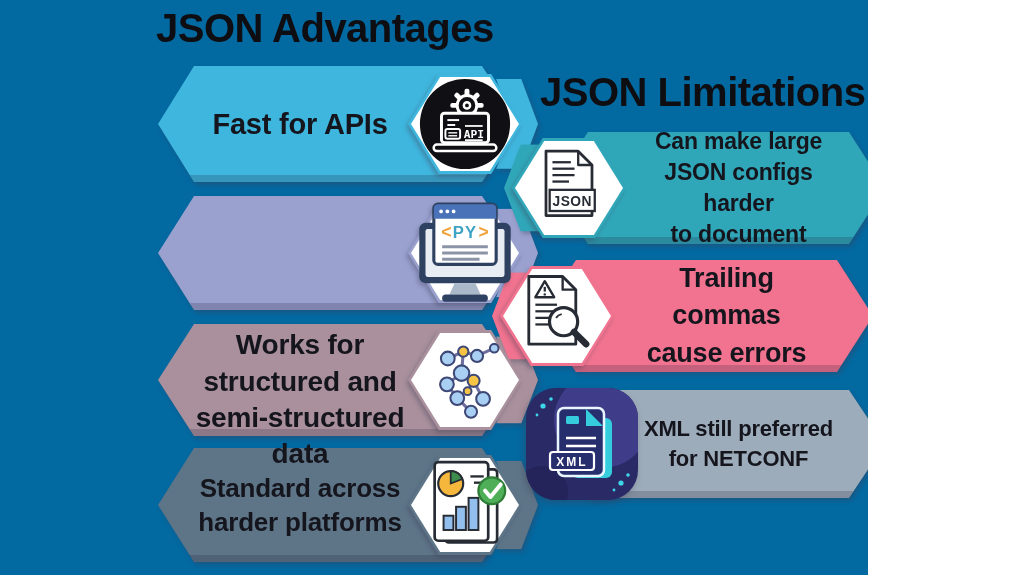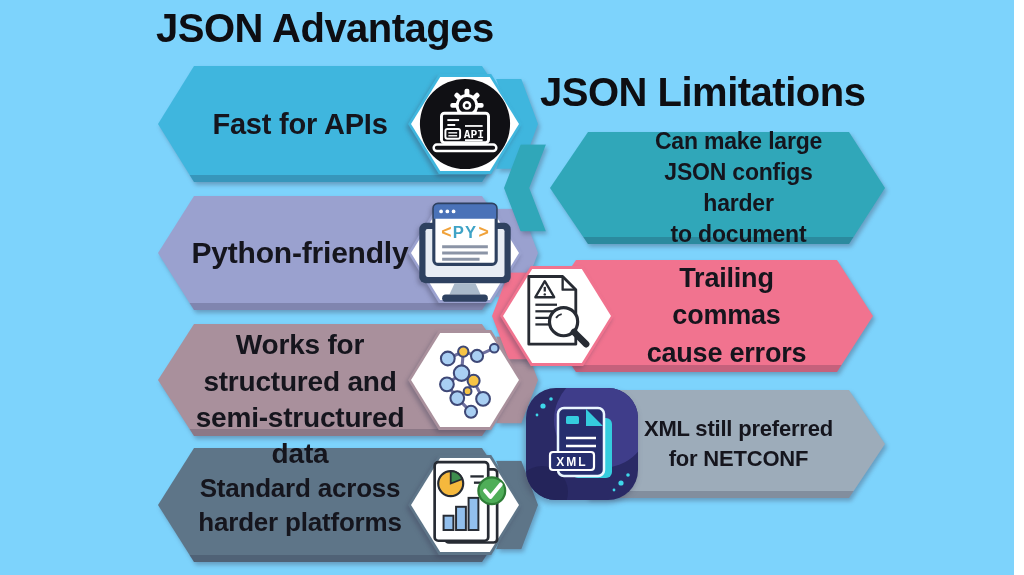--- a/index.html
+++ b/index.html
@@ -1,17 +1,17 @@
 <!DOCTYPE html>
 <html><head>
 <meta charset="utf-8">
 <style>
   html,body{margin:0;padding:0;background:#fff;}
   #stage{
-    position:relative;width:1014px;height:575px;background:#7dd3fc;overflow:hidden;
+    position:relative;width:868px;height:575px;background:#0369a1;overflow:hidden;
     font-family:"Liberation Sans","DejaVu Sans",sans-serif;
   }
   .title{
     position:absolute;font-weight:bold;font-size:40px;letter-spacing:-0.5px;
     color:#0e0e12;white-space:nowrap;
   }
   #adv-title{left:156px;top:6px;}
   #lim-title{left:540px;top:70px;}
 
   .row{position:absolute;}
@@ -108,21 +108,20 @@
     </div>
   </div>
 
   <div class="row adv" id="adv2">
     <div class="banner-wrap">
       <div class="body" style="background-color: rgb(154, 161, 207);">
           <div class="shade"></div>
         </div>
       <div class="chev" style="background-color: rgb(154, 161, 207);"></div>
     </div>
-    <div class="label">Python-friendly</div>
     <div class="badge">
       <div class="hex-outer" style="background-color: rgb(154, 161, 207);"></div>
       <div class="hex-inner"></div>
       <svg width="126" height="106" viewBox="0 0 120 102">
         <rect x="16" y="22" width="88" height="58" rx="6" fill="#2e4160"></rect>
         <rect x="22" y="28" width="76" height="46" rx="2" fill="#e8edf4"></rect>
         <path d="M50 80 h20 l5 11 h-30 z" fill="#a9b9ca"></path>
         <rect x="38" y="91" width="44" height="7" rx="3.5" fill="#2e4160"></rect>
         <rect x="30" y="4" width="60" height="58" rx="4" fill="#ffffff" stroke="#2e4160" stroke-width="3"></rect>
         <path d="M30 8 a4 4 0 0 1 4 -4 h52 a4 4 0 0 1 4 4 v10 h-60 z" fill="#4a72b8"></path>
@@ -215,20 +214,34 @@
   <div class="row lim" id="lim1">
     <div class="banner-wrap">
       <div class="body" style="background-color: rgb(48, 167, 185);">
           <div class="shade"></div>
         </div>
       <div class="chev" style="background-color: rgb(48, 167, 185);"></div>
     </div>
     <div class="label">Can make large
 JSON configs harder
 to document</div>
+    <div class="badge">
+      <div class="hex-outer" style="background-color: rgb(48, 167, 185);"></div>
+      <div class="hex-inner"></div>
+      <svg width="92" height="92" viewBox="0 0 100 100">
+        <path d="M25 10 H60 L75 25 V80 H25 Z" fill="#fff" stroke="#272b33" stroke-width="3" stroke-linejoin="round"></path>
+        <path d="M60 10 V25 H75" fill="none" stroke="#272b33" stroke-width="2.5" stroke-linejoin="round"></path>
+        <line x1="32" y1="22" x2="52" y2="22" stroke="#272b33" stroke-width="2.5"></line>
+        <line x1="32" y1="29" x2="56" y2="29" stroke="#272b33" stroke-width="2.5"></line>
+        <line x1="32" y1="36" x2="56" y2="36" stroke="#272b33" stroke-width="2.5"></line>
+        <line x1="32" y1="43" x2="50" y2="43" stroke="#272b33" stroke-width="2.5"></line>
+        <rect x="29" y="52" width="49" height="23" fill="#fff" stroke="#272b33" stroke-width="2.5"></rect>
+        <text x="53.5" y="69.5" text-anchor="middle" font-size="15" font-weight="600" fill="#272b33" letter-spacing="0.5">JSON</text>
+      </svg>
+    </div>
   </div>
 
   <div class="row lim" id="lim2">
     <div class="banner-wrap">
       <div class="body" style="background-color: rgb(241, 115, 143);">
           <div class="shade"></div>
         </div>
       <div class="chev" style="background-color: rgb(241, 115, 143);"></div>
     </div>
     <div class="label">Trailing commas

